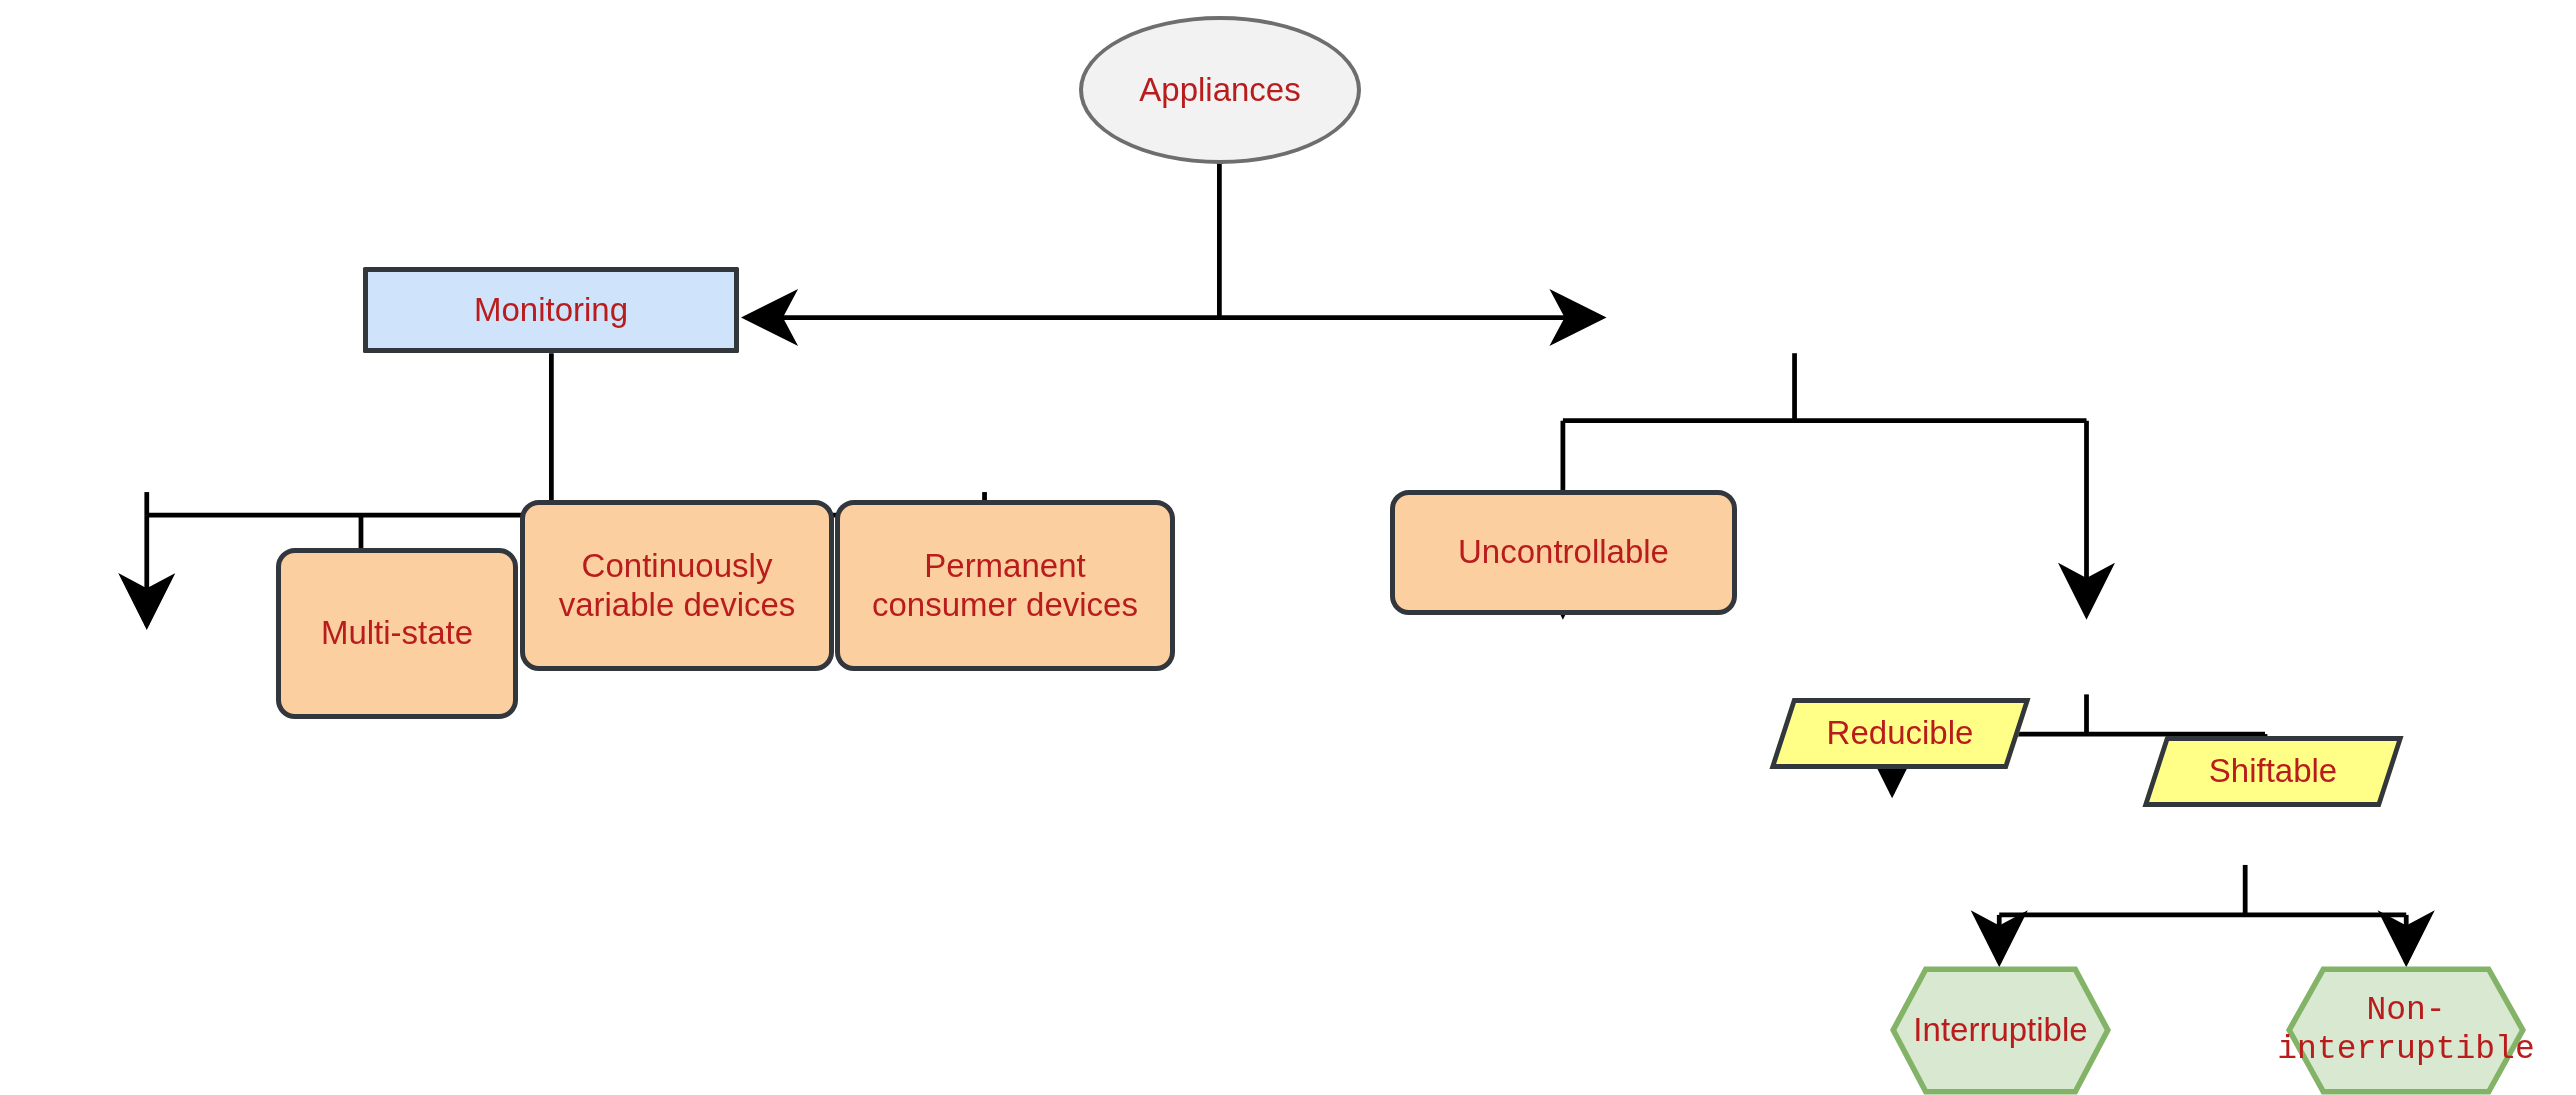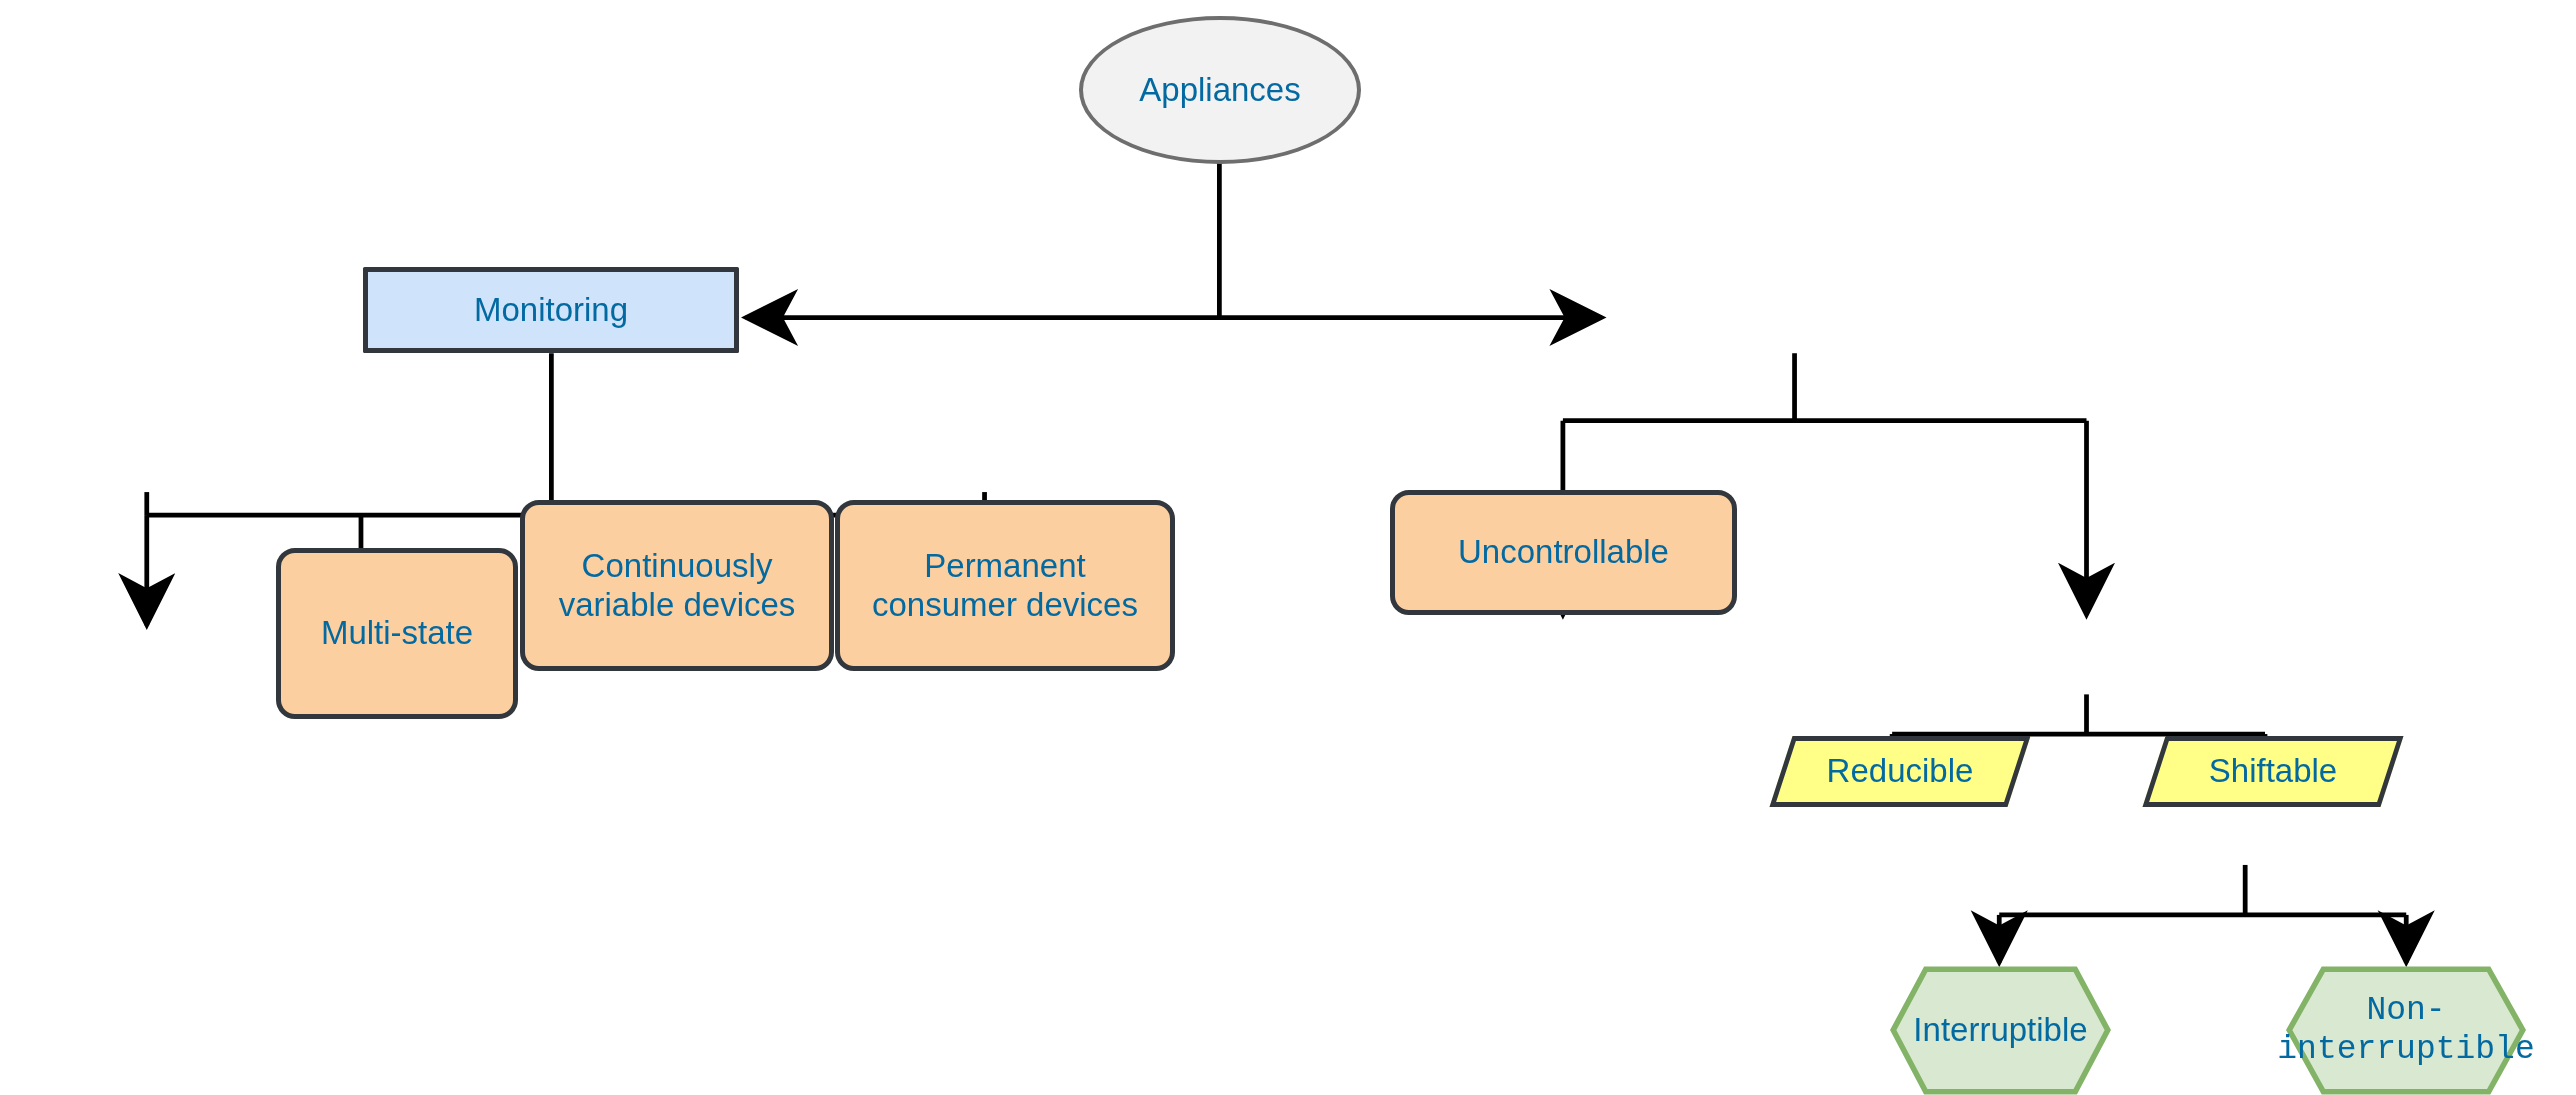--- a/index.html
+++ b/index.html
@@ -26,21 +26,21 @@
     height: 1096px;
     pointer-events: none;
   }
   .node {
     position: absolute;
     display: flex;
     align-items: center;
     justify-content: center;
     text-align: center;
     box-sizing: border-box;
-    color: #0369a1;
+    color: #b91c1c;
     line-height: 1.18;
     white-space: pre-line;
   }
   
   .node.ellipse {
     background: #f2f2f2;
     border: 4px solid #6e6e6e;
     border-radius: 50%;
     font-size: 33px;
   }
@@ -161,21 +161,21 @@
   <div class="node box-orange" style="left:835px; top:500px; width:340px; height:171px;">
     <span class="label">Permanent
 consumer devices</span>
   </div>
 
   <div class="node box-orange" style="left:1390px; top:490px; width:347px; height:125px;">
     <span class="label">Uncontrollable</span>
   </div>
 
 
-  <div class="node parallelogram" style="left:1781px; top:736px; width:238px; height:71px;">
+  <div class="node parallelogram" style="left:1781px; top:698px; width:238px; height:71px;">
     <span class="shape"></span>
     <span class="label">Reducible</span>
   </div>
 
   <div class="node parallelogram" style="left:2154px; top:736px; width:238px; height:71px;">
     <span class="shape"></span>
     <span class="label">Shiftable</span>
   </div>
 
   <div class="node hexagon" style="left:1890px; top:966px; width:221px; height:129px;">

